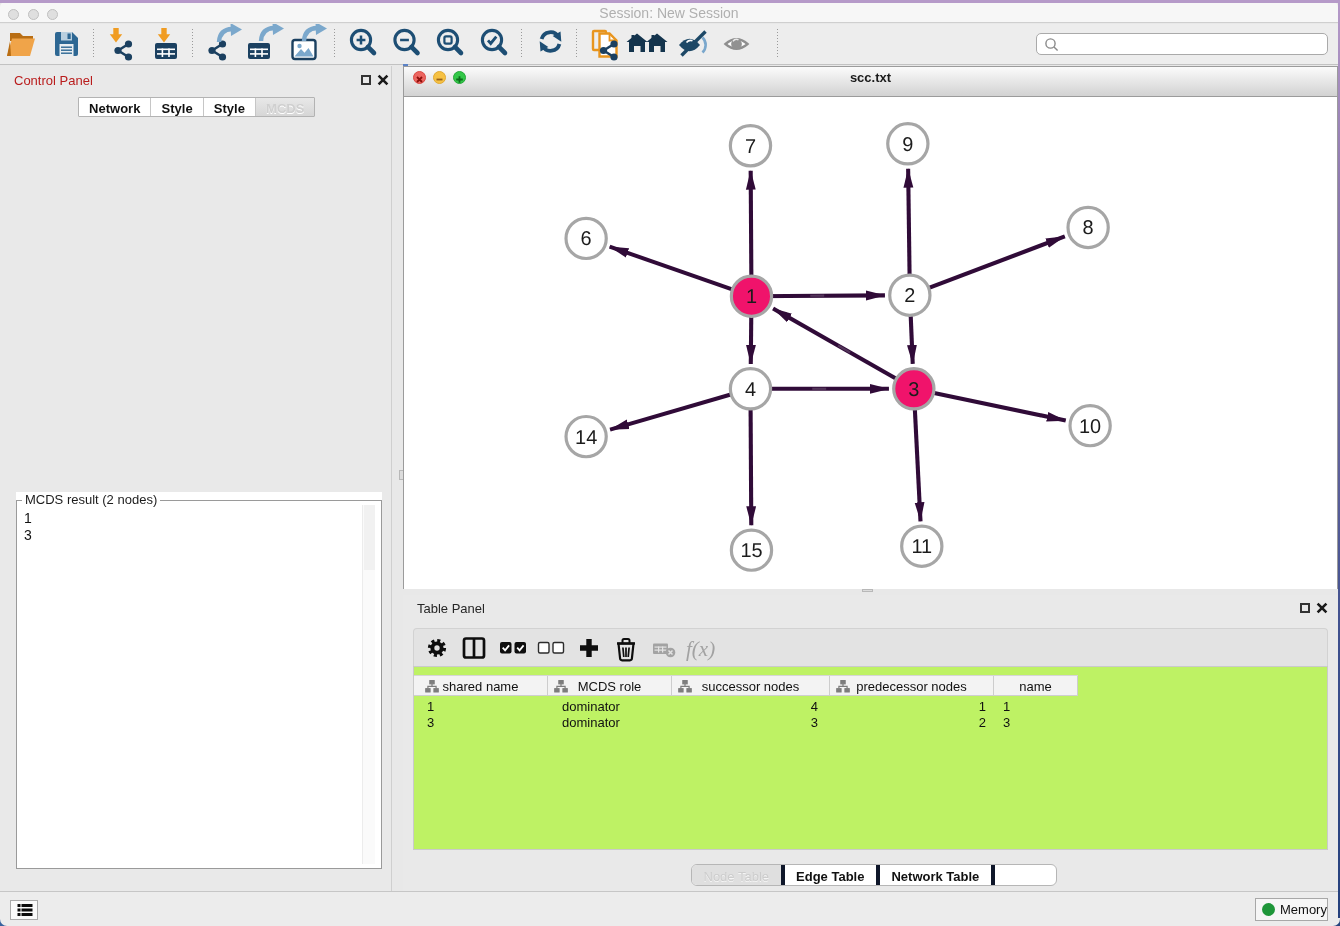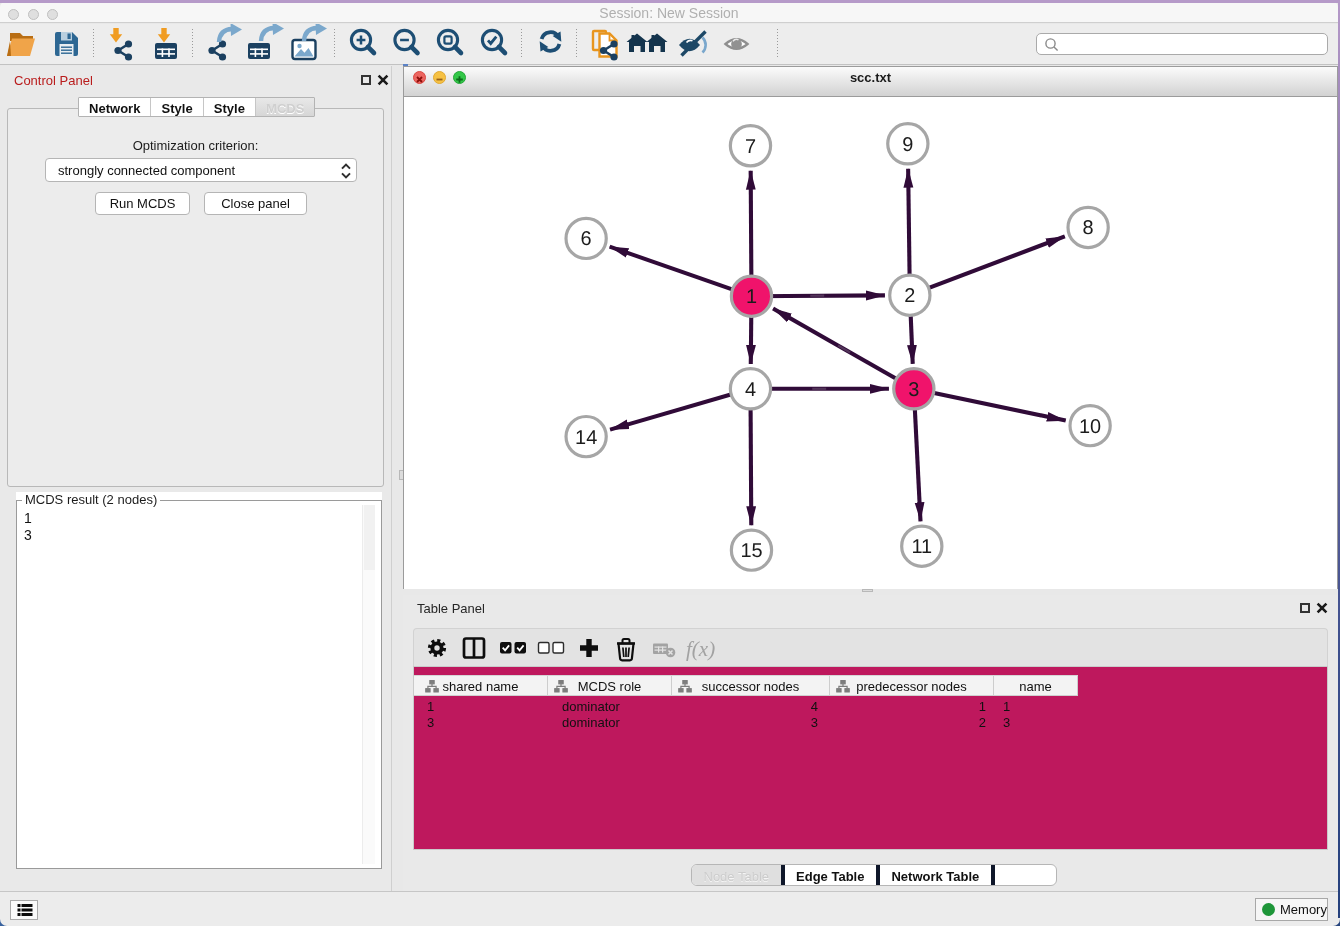--- a/index.html
+++ b/index.html
@@ -32,21 +32,21 @@
 #resultlegend { position:absolute; left:6px; top:0px; background:#fff; padding:0 3px; font-size:13px; color:#1c1c1c; }
 
 #netwin { left:403px; top:66px; width:935px; height:523px; background:#fff; border:1px solid #9b9b9b; border-bottom:none; }
 #nettitle { position:absolute; left:0; top:0; width:933px; height:30px; background:linear-gradient(#fbfbfb,#d2d2d2); border-bottom:1px solid #9b9b9b; }
 #nettitle b { position:absolute; width:100%; text-align:center; top:3px; font-size:13px; color:#1a1a1a; }
 .tl { position:absolute; top:4px; width:13px; height:13px; border-radius:50%; text-align:center; }
 
 #tp { left:403px; top:595px; width:937px; height:296px; background:#e9e9e9; }
 #tpTitle { position:absolute; left:14px; top:6px; font-size:13px; color:#262626; }
 #tpToolbar { position:absolute; left:10px; top:33px; width:915px; height:38px; background:#e3e3e3; border:1px solid #d2d2d2; border-radius:4px 4px 0 0; border-bottom:none; }
-#tpTable { position:absolute; left:10px; top:71px; width:915px; height:184px; background:#be185d; border:1px solid #cacaca; }
+#tpTable { position:absolute; left:10px; top:71px; width:915px; height:184px; background:#bef264; border:1px solid #cacaca; }
 #tpHead { position:absolute; left:0; top:8px; height:21px; display:flex; background:#f3f3f3; border-top:1px solid #d6d6d6; border-bottom:1px solid #cfcfcf; }
 #tpHead div { border-right:1px solid #cdcdcd; font-size:13px; color:#111; text-align:center; padding-top:3px; position:relative; }
 .colicon { position:absolute; left:6px; top:4px; }
 .row { position:absolute; left:0; height:16px; width:700px; font-size:13px; color:#111; }
 .cell { position:absolute; top:0; }
 #tpTabs { position:absolute; left:288px; top:269px; height:22px; display:flex; border:1px solid #b6b6b6; border-radius:6px; overflow:hidden; background:#fff; }
 #tpTabs div { font-size:13px; font-weight:bold; padding:4px 11.5px 0 11.5px; border-right:4px solid #0f172a; color:#111; }
 #tpTabs div:first-child { background:#dfdfdf; color:#cccccc; text-shadow:0 1px 0 #f5f5f5; font-weight:normal; }
 #tpTabs div:last-child { border-right:none;margin-top:38px; }
 
@@ -183,33 +183,20 @@
   <div class="floatbox" style="left:361px; top:9px;"></div>
   <div class="closex" style="left:377px; top:8px;"><svg width="12" height="12" viewBox="0 0 12 12" style="position:static">
         <path d="M1.6 1.6 L10.4 10.4 M10.4 1.6 L1.6 10.4" stroke="#1a1a1a" stroke-width="2.6"></path>
       </svg></div>
   <div id="cpTabs">
       <div>Network</div>
       <div>Style</div>
       <div>Style</div>
       <div>MCDS</div>
     </div>
-  <div id="cpPanel">
-    <div id="optlabel">Optimization criterion:</div>
-    <div id="combo">strongly connected component
-      <svg width="12" height="16" style="right:4px;top:4px" viewBox="0 0 12 16">
-          <g fill="none" stroke="#2e2e2e" stroke-width="2">
-            <path d="M2 5.6 L6 1.6 L10 5.6"></path>
-            <path d="M2 10.4 L6 14.4 L10 10.4"></path>
-          </g>
-        </svg>
-    </div>
-    <div class="btn" style="left:87px; top:83px; width:95px;">Run MCDS</div>
-    <div class="btn" style="left:196px; top:83px; width:103px;">Close panel</div>
-  </div>
   <div id="resultbox">
     <div id="resultborder"></div>
     <div id="resultlegend">MCDS result (2 nodes)</div>
     <div style="position:absolute; left:8px; top:18px; font-size:14px; color:#111; line-height:17px;">1<br>3</div>
     <div style="position:absolute; right:7px; top:13px; bottom:5px; width:13px; background:#fafafa; border-left:1px solid #ececec;">
         <div style="position:absolute;left:1px;top:0;width:11px;height:65px;background:#f1f1f1;"></div>
       </div>
   </div>
 </div>
 

